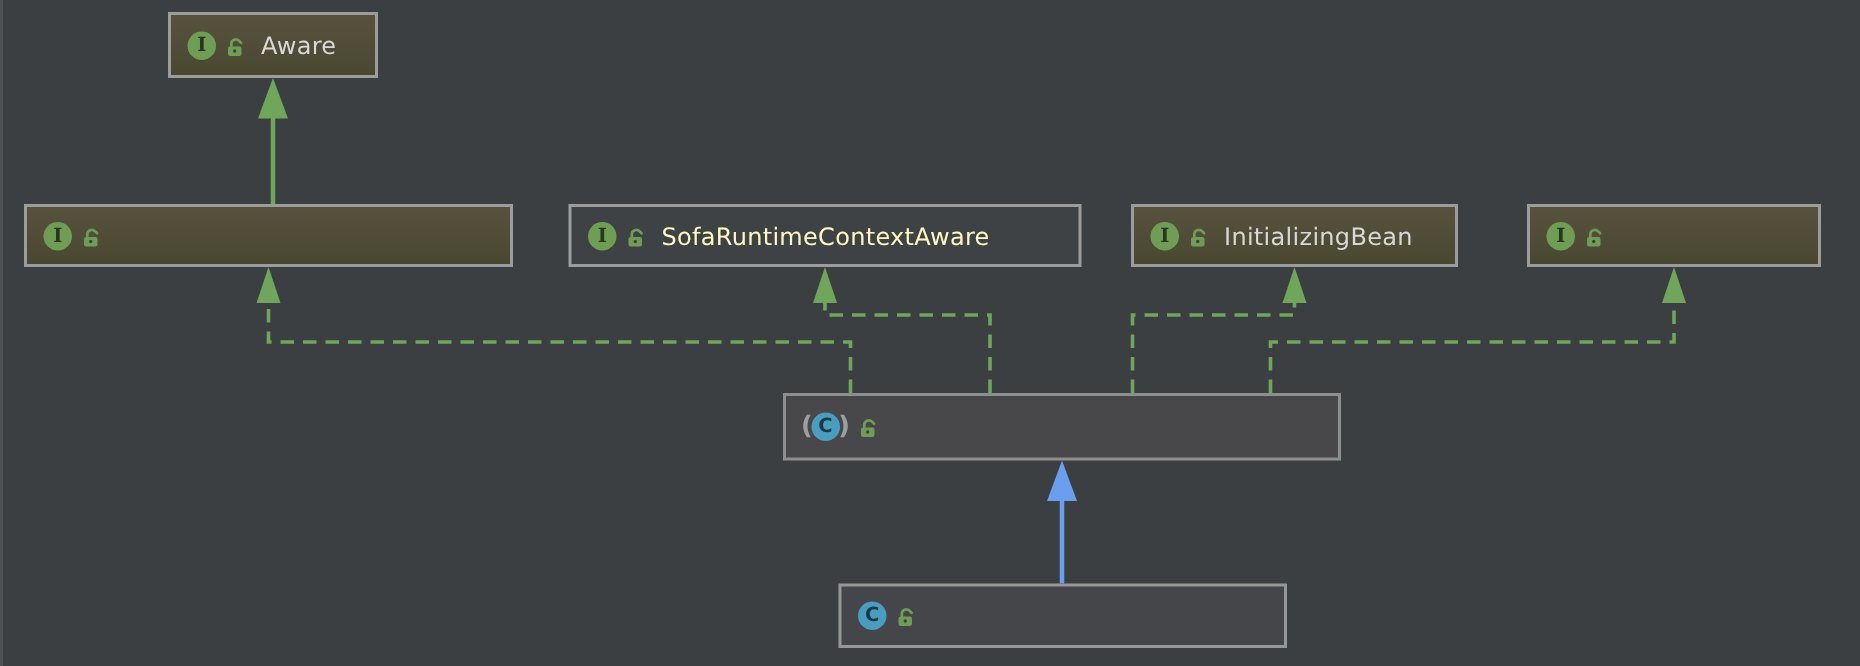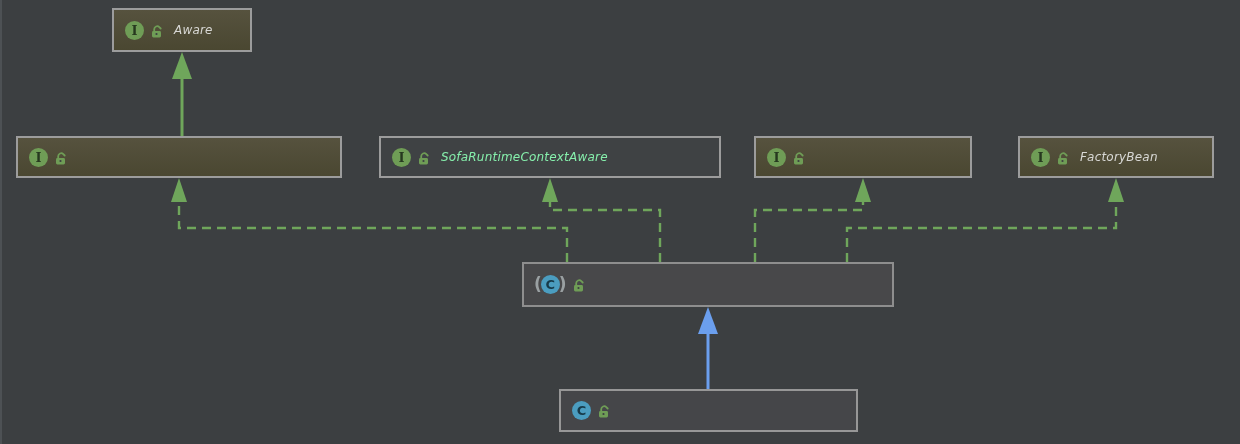--- a/index.html
+++ b/index.html
@@ -18,23 +18,23 @@
     display:flex;align-items:center;
     padding-left:11px;
     border:2px solid #9c9c9c;
     box-sizing:border-box;
     cursor:default;
   }
   .node.olive{background:linear-gradient(180deg,#56523e 0%,#4a4731 100%);}
   .node.darkgray{background:#3f4244;}
   .node.abstractbox{background:#48484a;border-color:#8e8e8e;}
   .node.classbox{background:#454649;border-color:#979797;}
-  .label{font-size:12px;letter-spacing:0.2px;white-space:nowrap;margin-left:9px;font-style:italic;}
+  .label{font-size:16px;letter-spacing:0.2px;white-space:nowrap;margin-left:9px;}
   .label.light{color:#d8d8d5;}
-  .label.red{color:#86efac;}
+  .label.red{color:#fef9c3;}
   .icon-circle{
     display:inline-flex;align-items:center;justify-content:center;
     width:19px;height:19px;border-radius:50%;
     flex:0 0 19px;
   }
   .icon-circle.iface{background:#6f9d56;color:#26391f;
     font-family:"DejaVu Serif","Liberation Serif",serif;
     font-size:13px;font-weight:bold;}
   .icon-circle.cls{background:#4b9dc0;color:#173a49;
     font-size:13px;font-weight:bold;}
@@ -109,30 +109,30 @@
     <span class="label red">SofaRuntimeContextAware</span>
   </div>
 
   <div class="node olive" style="left:752px;top:136px;width:218px;height:42px">
     <span class="icon-circle iface">I</span>
     <svg class="lock" width="15" height="15" viewBox="0 0 15 15">
       <path d="M4.2 8 V6.2 a3 3 0 0 1 5.1-2.1 l1.4 1.4" fill="none" stroke="#6f9d56" stroke-width="1.8" stroke-linecap="round"></path>
       <rect x="2" y="8" width="9" height="6.4" rx="1.4" fill="#6f9d56"></rect>
       <circle cx="6.5" cy="11" r="1.1" fill="#3c3f41"></circle>
     </svg>
+    <span class="label light">InitializingBean</span>
   </div>
 
   <div class="node olive" style="left:1016px;top:136px;width:196px;height:42px">
     <span class="icon-circle iface">I</span>
     <svg class="lock" width="15" height="15" viewBox="0 0 15 15">
       <path d="M4.2 8 V6.2 a3 3 0 0 1 5.1-2.1 l1.4 1.4" fill="none" stroke="#6f9d56" stroke-width="1.8" stroke-linecap="round"></path>
       <rect x="2" y="8" width="9" height="6.4" rx="1.4" fill="#6f9d56"></rect>
       <circle cx="6.5" cy="11" r="1.1" fill="#3c3f41"></circle>
     </svg>
-    <span class="label light">FactoryBean</span>
   </div>
 
   <div class="node abstractbox" style="left:520px;top:262px;width:372px;height:45px">
     <span class="abstract-icon">
       <span class="paren">(</span>
       <span class="icon-circle cls">C</span>
       <span class="paren">)</span>
     </span>
     <svg class="lock" width="15" height="15" viewBox="0 0 15 15">
       <path d="M4.2 8 V6.2 a3 3 0 0 1 5.1-2.1 l1.4 1.4" fill="none" stroke="#6f9d56" stroke-width="1.8" stroke-linecap="round"></path>

